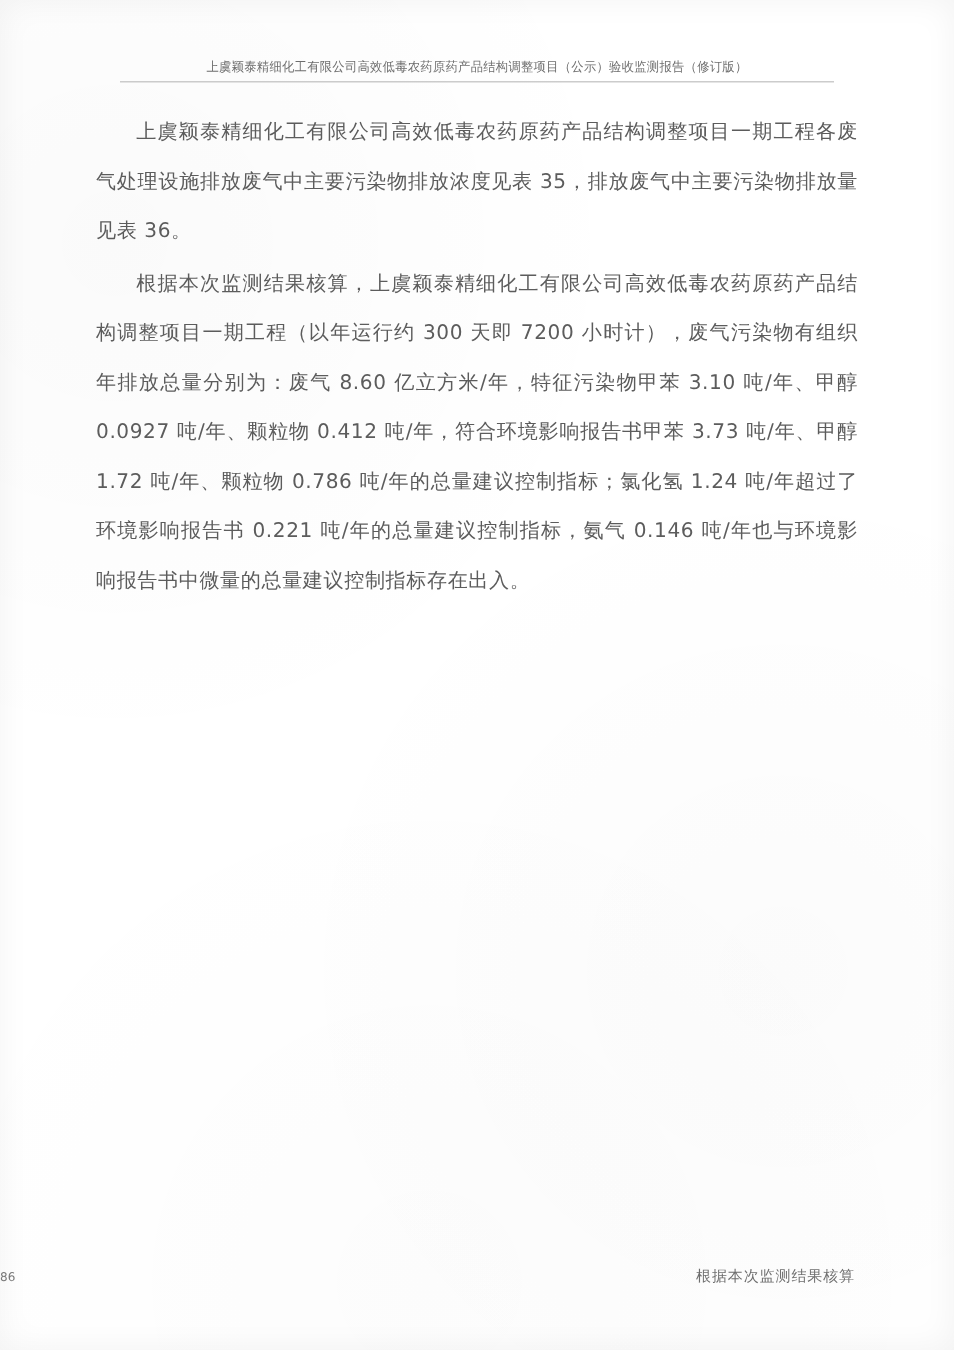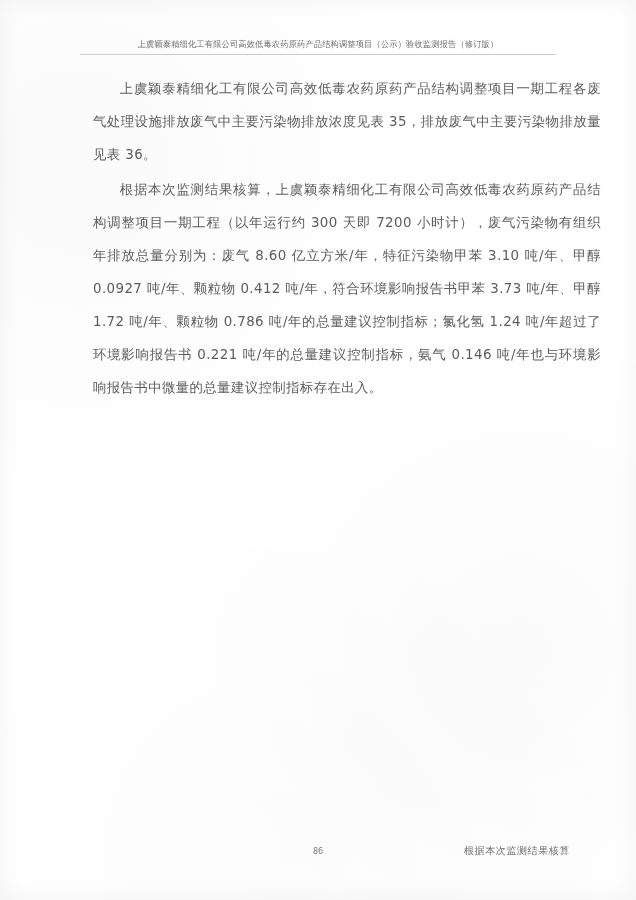--- a/index.html
+++ b/index.html
@@ -69,32 +69,31 @@
     top: 72px;
     left: 64px;
     width: 508px;
     color: #4a4a4a;
     font-size: 13.4px;
     line-height: 33px;
     text-align: justify;
     text-justify: inter-ideograph;
     letter-spacing: 0.4px;
     font-family: "DejaVu Sans", sans-serif;
-    margin-left: 29px;
   }
   .body-text p {
     margin: 0 0 2px 0;
     text-indent: 2em;
   }
   .footer-page {
     position: absolute;
     bottom: 44px;
     left: 0;
     width: 636px;
-    text-align: center;
+    text-align: left;
     font-size: 8px;
     color: #6b6b6b;
   }
   .footer-org {
     position: absolute;
     bottom: 42px;
     right: 66px;
     font-size: 10px;
     color: #606060;
     letter-spacing: 0.6px;

